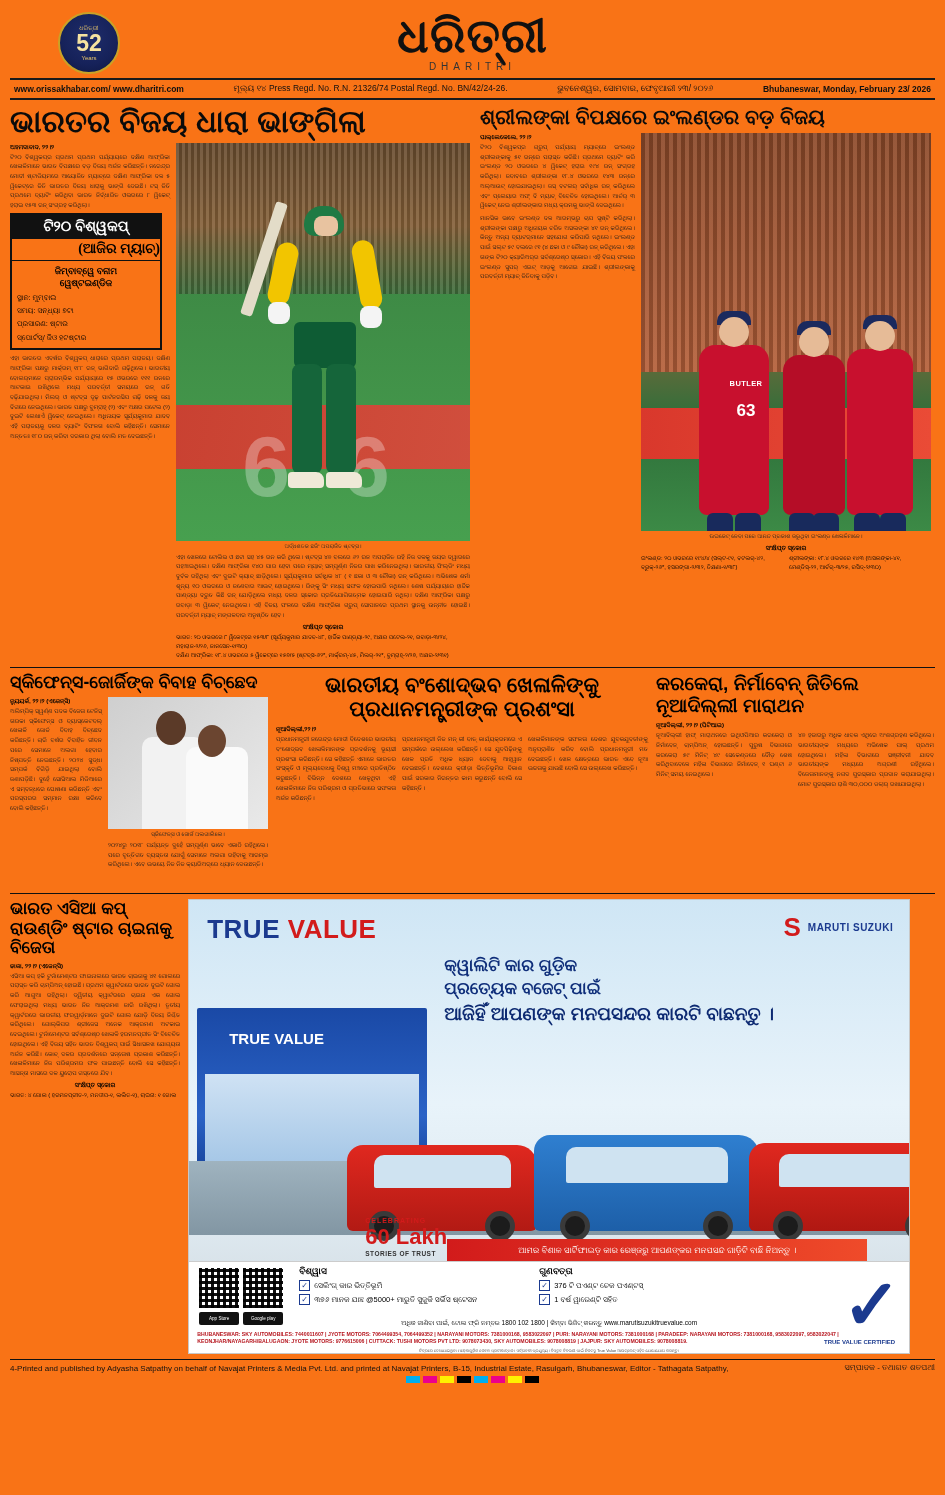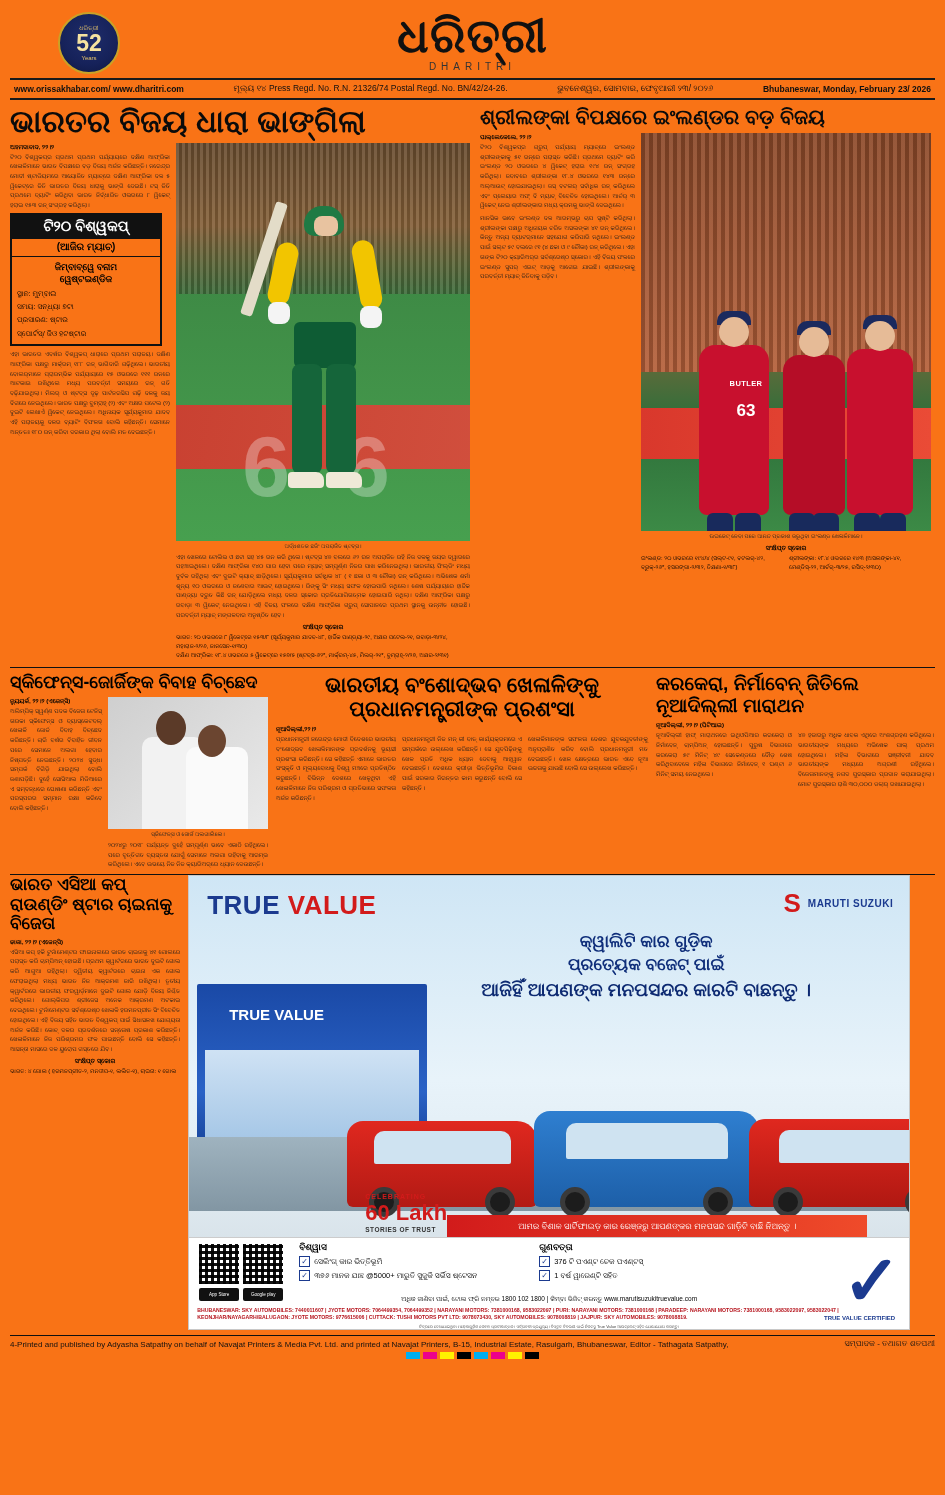--- a/index.html
+++ b/index.html
@@ -134,22 +134,22 @@
 
   
   .matchbox {
     border: 2px solid #111; margin-top:2px; width:152px;
   }
   .matchbox .mb-title {
     background:#111; color:#fff; font-size:14.5px; font-weight:bold;
     text-align:center; padding:3px 0 4px 0;
   }
   .matchbox .mb-sub {
-    text-align:center; font-size:10px; font-weight:bold;
-    border-bottom:1px solid #111; padding:2px 0 3px 0;
+    text-align:right; font-size:14px; font-weight:bold;
+    border-bottom:1px solid #111; padding:2px 0 3px 0;font-family:Liberation Serif, serif;
   }
   .matchbox .mb-body { padding: 4px 5px 5px 5px; }
   .matchbox .mb-teams { text-align:center; font-size:9.2px; font-weight:bold; line-height:1.35; }
   .matchbox .mb-row { font-size:7.4px; margin-top:3px; line-height:1.4; }
 
   
   .photo-eng {
     width: 290px; height: 398px;
     background: linear-gradient(to bottom,#b9532f 0%, #c4603a 30%, #2e6f3a 72%, #3c8a46 100%);
     position:relative; overflow:hidden;
@@ -190,40 +190,40 @@
     background: linear-gradient(135deg,#cfcfcf,#e9e9e9);
     position:relative; overflow:hidden;
   }
   .cp-man { position:absolute; left:34px; bottom:0; width:62px; height:92px; background:#f2f2f2; border-radius:10px 10px 0 0; }
   .cp-man-head { position:absolute; left:48px; bottom:84px; width:30px; height:34px; background:#5b3a28; border-radius:50%; }
   .cp-wom { position:absolute; left:78px; bottom:0; width:62px; height:82px; background:#fafafa; border-radius:10px 10px 0 0; }
   .cp-wom-head { position:absolute; left:90px; bottom:72px; width:28px; height:32px; background:#6b4530; border-radius:50%; }
   .cp-bg { position:absolute; inset:0; background:linear-gradient(to bottom,#d7d7d7,#bdbdbd); z-index:-1; }
 
   
-  .sec3 { display:flex; gap:8px; margin-top:4px; border-top:1.5px solid #111; }
+  .sec3 { display:flex; gap:8px; margin-top:23px; border-top:1.5px solid #111; padding-top:5px; }
   .s3-left { width:196px; }
   .s3-right { width:860px; }
 
   h2.head-d { font-size:17px; font-weight:bold; line-height:1.15; margin:0 0 4px 0; }
 
   
   .ad {
     position:relative; width:722px; height:455px;
     background: linear-gradient(to bottom,#cfe6f5 0%, #e8f3fa 45%, #dfeaf1 70%, #cdd6dc 100%);
     overflow:hidden; border:1px solid #c8c8c8;
   }
   .ad .tv-logo { position:absolute; left:18px; top:14px; font-size:26px; font-weight:bold; color:#1b3a8f; letter-spacing:.5px; }
   .ad .tv-logo .val { color:#d21b1b; }
   .ad .suzuki {
     position:absolute; right:16px; top:12px; display:flex; align-items:center; gap:7px;
   }
   .ad .suzuki .mark { font-size:26px; color:#d21b1b; font-weight:bold; }
   .ad .suzuki .txt { font-size:10px; font-weight:bold; color:#1b3a8f; letter-spacing:.5px; }
-  .ad .headline { position:absolute; left:242px; top:56px; width:430px; text-align:center; color:#0f2e7a; }
+  .ad .headline { position:absolute; left:255px; top:56px; width:430px; color:#0f2e7a; }
   .ad .headline .l1 { font-size:17px; font-weight:bold; }
   .ad .headline .l2 { font-size:17px; font-weight:bold; margin-top:3px;}
   .ad .headline .l3 { font-size:18.5px; font-weight:bold; margin-top:4px; color:#0d2a72;}
   .ad .showroom {
     position:absolute; left:8px; top:108px; width:230px; height:180px;
     background:linear-gradient(to bottom,#1a49a6,#2a62c6 60%,#123b8e);
     border-radius:2px;
   }
   .ad .showroom .glass { position:absolute; left:8px; top:66px; width:214px; height:106px; background:linear-gradient(to bottom,#cfe2f4,#9ec2e4); }
   .ad .showroom .tvtag { position:absolute; left:32px; top:22px; font-size:15px; font-weight:bold; color:#fff; }

